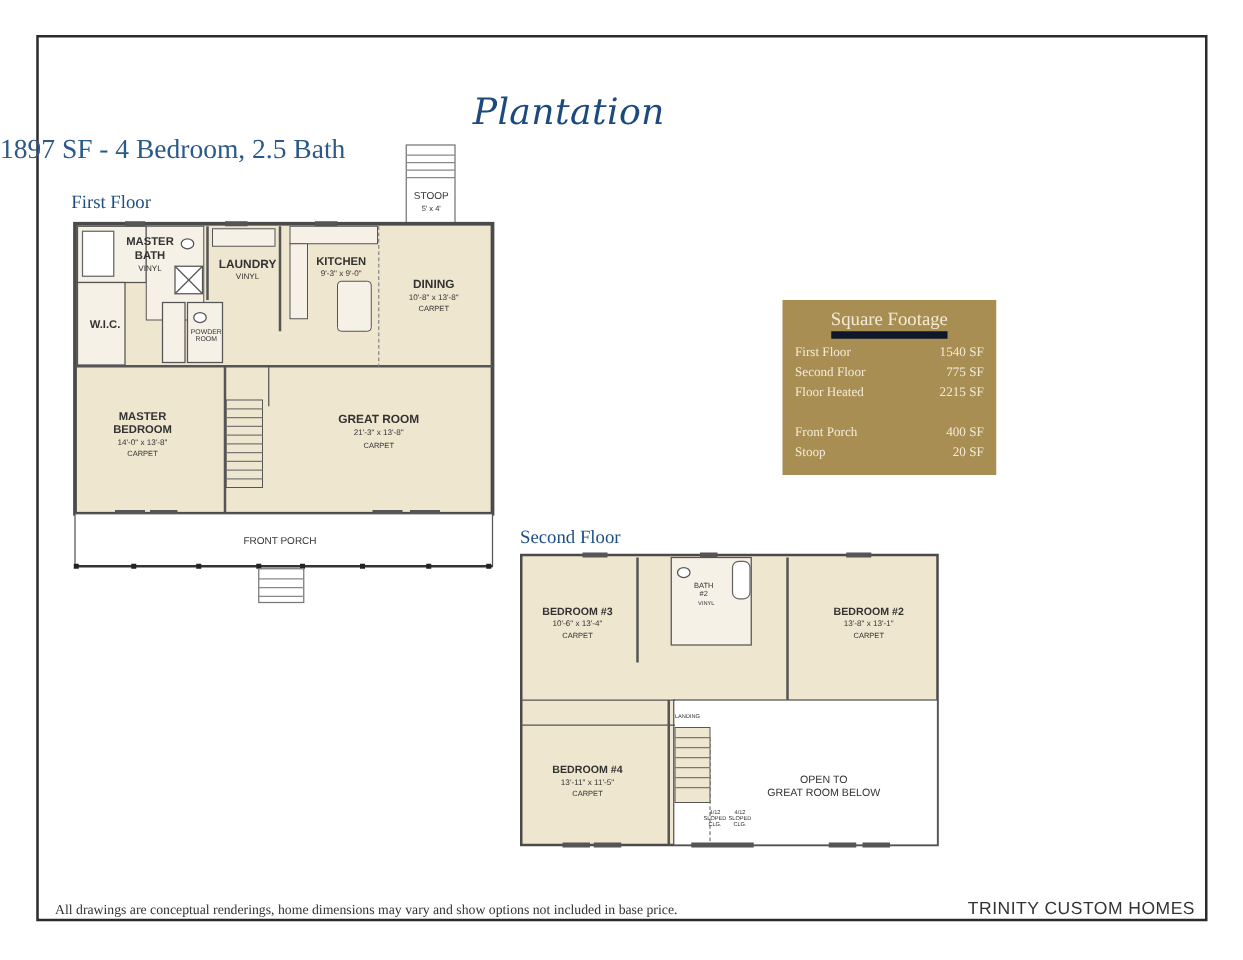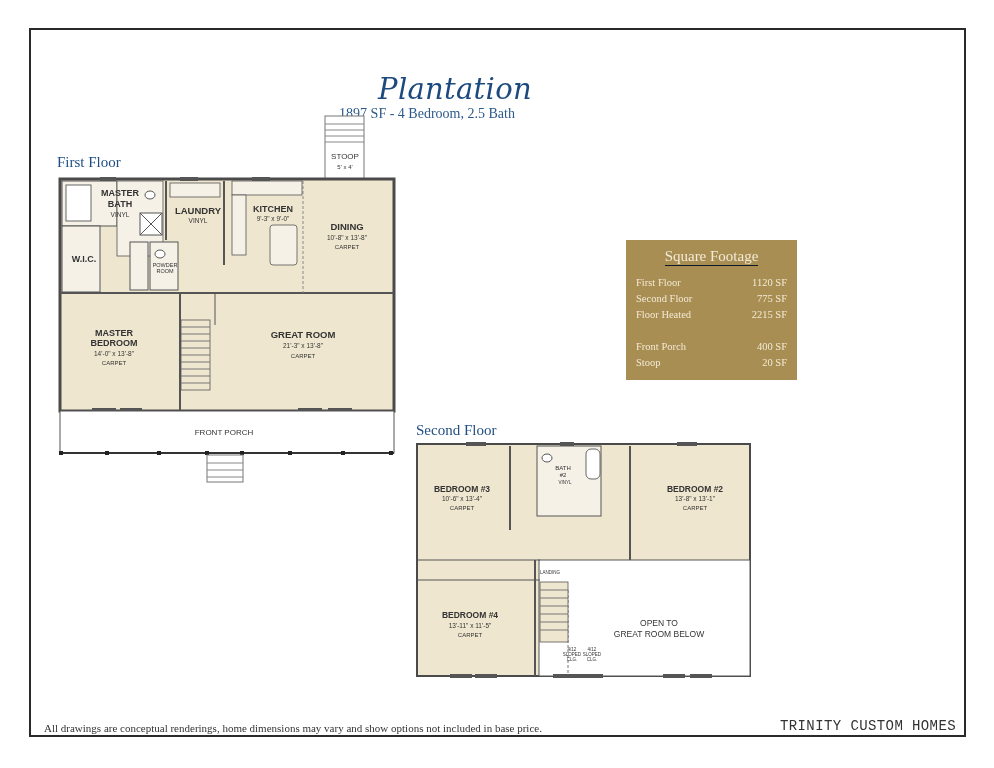--- a/index.html
+++ b/index.html
@@ -1,27 +1,27 @@
 <!DOCTYPE html>
 <html><head>
 <meta charset="utf-8">
 <style>
   html, body { margin: 0; padding: 0; background: #ffffff; }
   body { width: 994px; height: 768px; position: relative; overflow: hidden; font-family: "Liberation Serif", serif; }
   .frame { position: absolute; left: 29px; top: 28px; width: 937px; height: 709px; border: 2px solid #2a2a2a; box-sizing: border-box; }
   .title { position: absolute; left: 0; width: 910px; top: 72px; text-align: center; font-family: "DejaVu Serif", serif; font-style: italic; font-size: 29px; color: #1d4a7e; letter-spacing: 0.3px; }
-  .subtitle { position: absolute; left: 0; width: 854px; top: 106px; text-align: center; font-family: "Liberation Serif", serif; font-size: 14px; color: #2b5a8a; }
+  .subtitle { position: absolute; left: 0; width: 854px; top: 106px; text-align: left; font-family: "Liberation Serif", serif; font-size: 22px; color: #2b5a8a; }
   .section-title { position: absolute; font-family: "Liberation Serif", serif; font-size: 15px; color: #1f4f82; }
   .sqft { position: absolute; left: 626px; top: 240px; width: 171px; height: 140px; background: #a88e52; color: #f3ead6; font-family: "Liberation Serif", serif; box-sizing: border-box; padding: 8px 10px; }
   .sqft .hdr { text-align: center; font-size: 15px; margin-bottom: 10px; }
-  .sqft .hdr span { border-bottom: 1px solid #0f172a; padding-bottom: 1px; }
+  .sqft .hdr span { border-bottom: 6px solid #0f172a; padding-bottom: 1px; }
   .sqft .row { display: flex; justify-content: space-between; font-size: 10.5px; line-height: 16px; }
   .sqft .gap { height: 16px; }
   .footer-note { position: absolute; left: 44px; top: 722px; font-family: "Liberation Serif", serif; font-size: 11px; color: #333; }
-  .footer-brand { position: absolute; right: 38px; top: 718px; font-family: Liberation Mono, monospace; font-size: 14px; color: #333; letter-spacing: 0.4px; }
+  .footer-brand { position: absolute; right: 38px; top: 718px; font-family: Liberation Sans, sans-serif; font-size: 14px; color: #333; letter-spacing: 0.4px; }
   svg text { font-family: "Liberation Sans", sans-serif; fill: #333; }
 </style>
 </head>
 <body>
 
 <div class="frame"></div>
 
 <div class="title">Plantation</div>
 <div class="subtitle">1897 SF - 4 Bedroom, 2.5 Bath</div>
 
@@ -200,21 +200,21 @@
   <text x="572" y="661" font-size="4.5" text-anchor="middle">CLG.</text>
   <text x="592" y="651" font-size="4.5" text-anchor="middle">4/12</text>
   <text x="592" y="656" font-size="4.5" text-anchor="middle">SLOPED</text>
   <text x="592" y="661" font-size="4.5" text-anchor="middle">CLG.</text>
 </svg>
 
 <div class="sqft">
   <div class="hdr"><span>Square Footage</span></div>
   <div class="row">
       <span>First Floor</span>
-      <span>1120 SF</span>
+      <span>1540 SF</span>
     </div>
   <div class="row">
       <span>Second Floor</span>
       <span>775 SF</span>
     </div>
   <div class="row">
       <span>Floor Heated</span>
       <span>2215 SF</span>
     </div>
   <div class="gap"></div>

